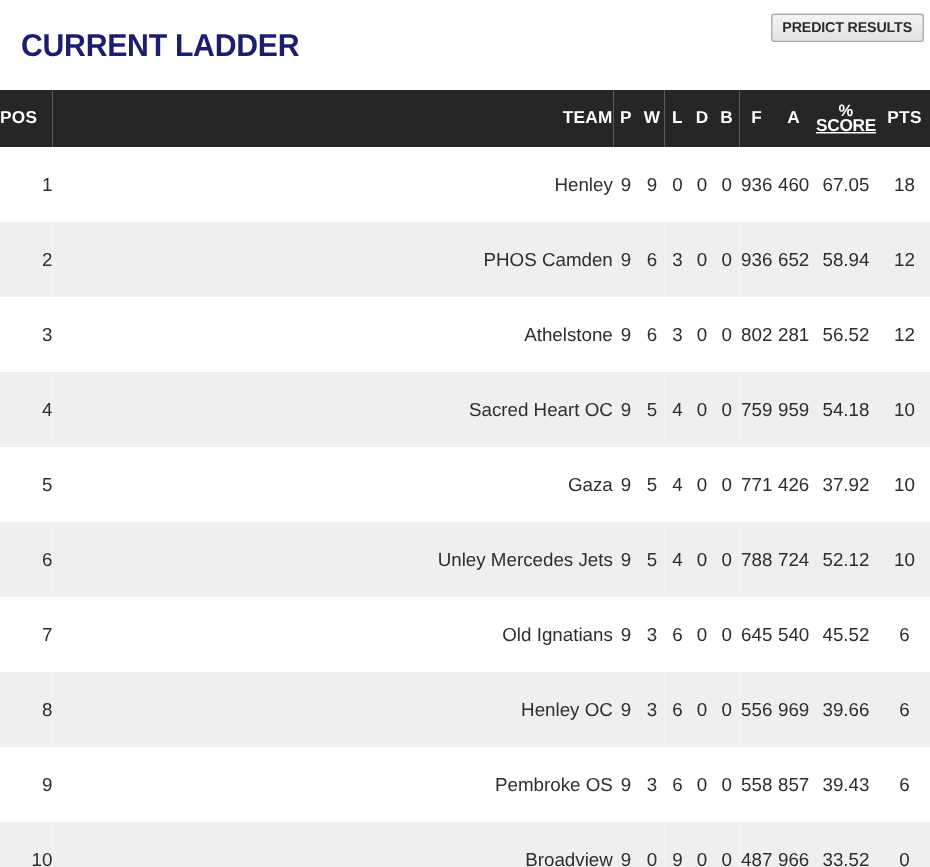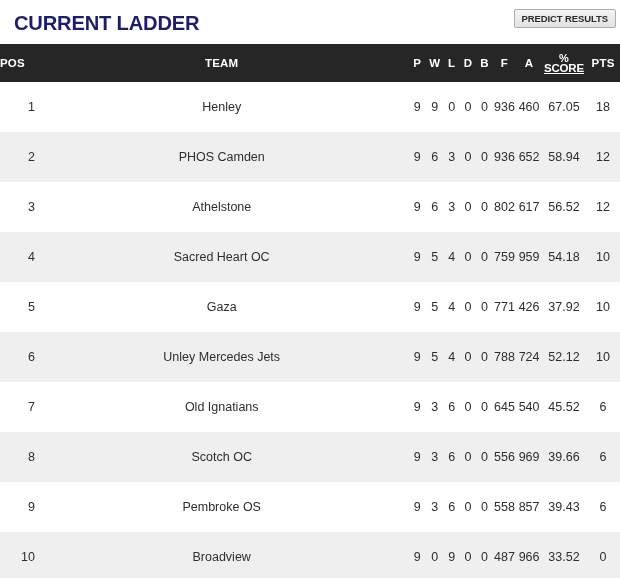--- a/index.html
+++ b/index.html
@@ -16,21 +16,21 @@
 
   #ladder-widget {
     width: 620px;
     height: 578px;
     position: relative;
     background: #ffffff;
   }
 
   
   .title-bar {
-    height: 44px;
+    height: 60px;
     position: relative;
     display: flex;
     align-items: center;
     padding: 0 4px 0 14px;
     box-sizing: border-box;
   }
   .page-title {
     font-size: 21px;
     font-weight: bold;
     color: #1d1d6e;
@@ -75,21 +75,21 @@
   .ladder-table thead th {
     color: #ffffff;
     font-size: 11.5px;
     font-weight: bold;
     padding: 0;
     vertical-align: middle;
     letter-spacing: 0.2px;
     white-space: nowrap;
   }
   th.col-pos  { text-align: left; padding-left: 17px; }
-  th.col-team { text-align: center; padding-left: 5px; }
+  th.col-team { text-align: right; padding-left: 5px; }
   th.col-stat { text-align: center; }
 
   .pct-head {
     display: inline-block;
     line-height: 0.86;
     text-align: center;
     position: relative;
     top: 1px;
   }
   .pct-head .sym {
@@ -117,21 +117,21 @@
     vertical-align: middle;
     white-space: nowrap;
   }
   td.cell-pos {
     text-align: right;
     padding-right: 5px;
     width: 34px;
     color: #3a3a3a;
   }
   td.cell-team {
-    text-align: center;
+    text-align: right;
     padding-left: 17px;
     color: #2b2b2b;
   }
   td.cell-stat {
     text-align: center;
     color: #2e2e2e;
   }
 
   
   col.w-pos   { width: 34px; }
@@ -219,21 +219,21 @@
         </tr>
         <tr>
           <td class="cell-pos">3</td>
           <td class="cell-team">Athelstone</td>
           <td class="cell-stat">9</td>
           <td class="cell-stat">6</td>
           <td class="cell-stat">3</td>
           <td class="cell-stat">0</td>
           <td class="cell-stat">0</td>
           <td class="cell-stat">802</td>
-          <td class="cell-stat">617</td>
+          <td class="cell-stat">281</td>
           <td class="cell-stat">56.52</td>
           <td class="cell-stat">12</td>
         </tr>
         <tr class="alt">
           <td class="cell-pos">4</td>
           <td class="cell-team">Sacred Heart OC</td>
           <td class="cell-stat">9</td>
           <td class="cell-stat">5</td>
           <td class="cell-stat">4</td>
           <td class="cell-stat">0</td>
@@ -277,21 +277,21 @@
           <td class="cell-stat">6</td>
           <td class="cell-stat">0</td>
           <td class="cell-stat">0</td>
           <td class="cell-stat">645</td>
           <td class="cell-stat">540</td>
           <td class="cell-stat">45.52</td>
           <td class="cell-stat">6</td>
         </tr>
         <tr class="alt">
           <td class="cell-pos">8</td>
-          <td class="cell-team">Scotch OC</td>
+          <td class="cell-team">Henley OC</td>
           <td class="cell-stat">9</td>
           <td class="cell-stat">3</td>
           <td class="cell-stat">6</td>
           <td class="cell-stat">0</td>
           <td class="cell-stat">0</td>
           <td class="cell-stat">556</td>
           <td class="cell-stat">969</td>
           <td class="cell-stat">39.66</td>
           <td class="cell-stat">6</td>
         </tr>

